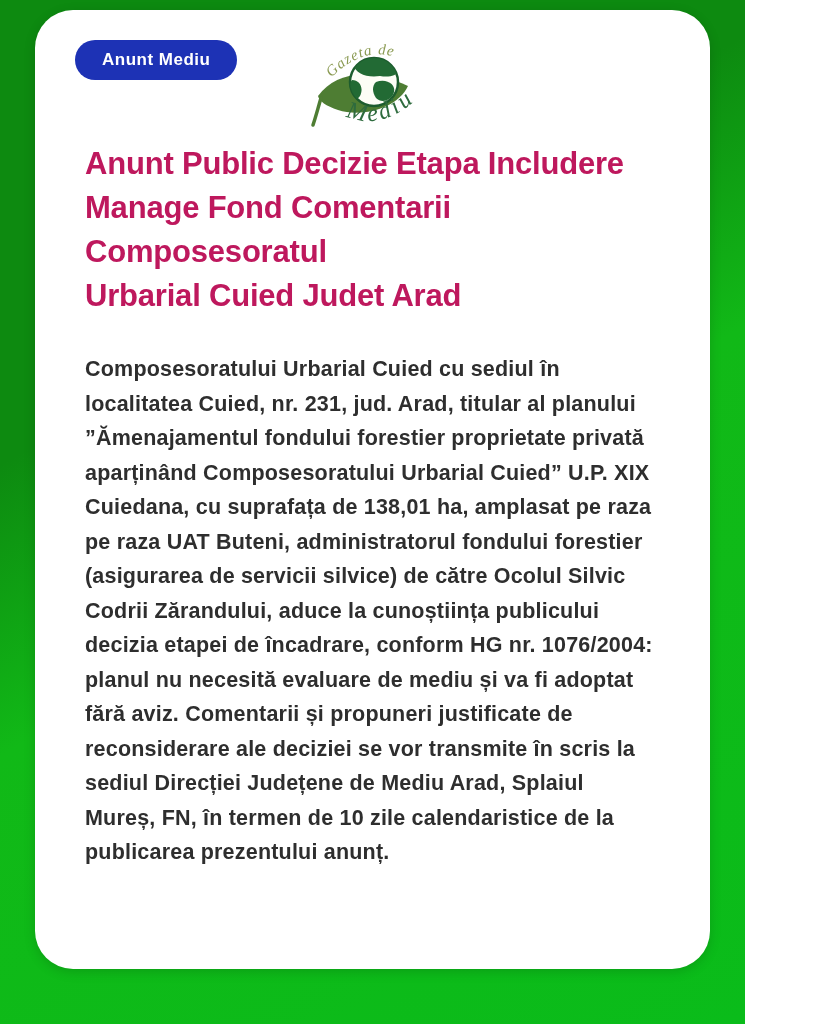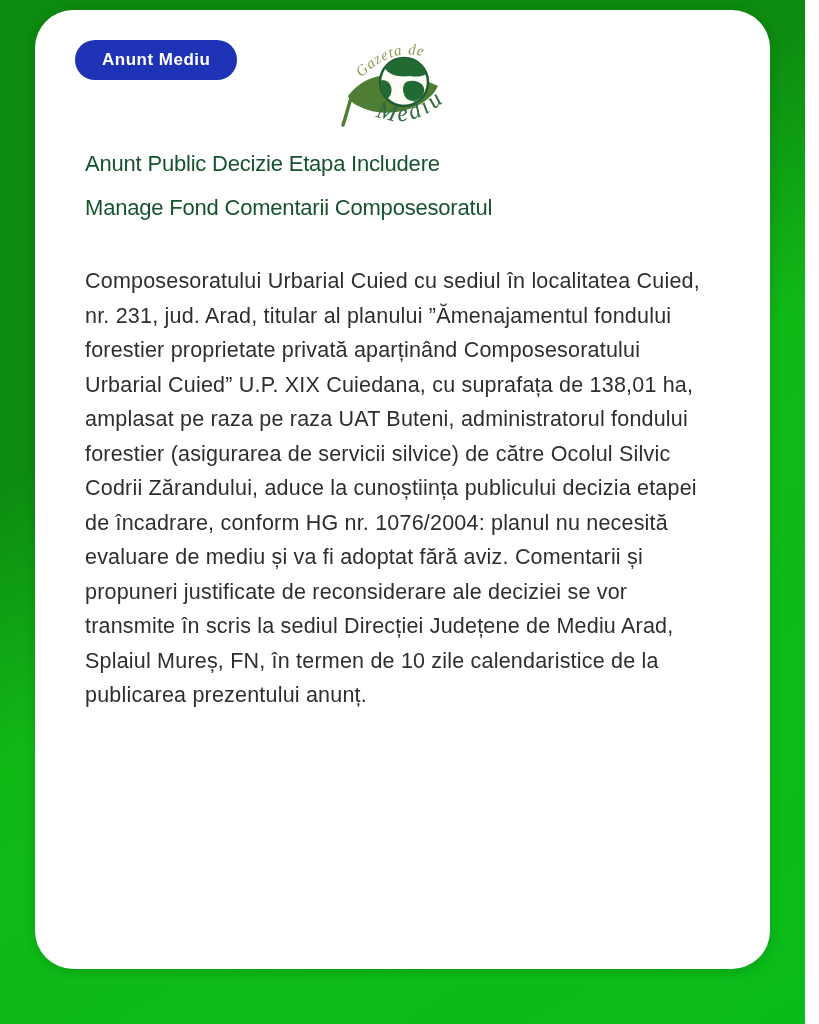--- a/index.html
+++ b/index.html
@@ -1,18 +1,18 @@
 <!DOCTYPE html>
 <html><head>
 <meta charset="utf-8">
 <style>
   html,body{margin:0;padding:0;}
   .frame{
     position:relative;
-    width:805px;height:1024px;
+    width:745px;height:1024px;
     background:linear-gradient(150deg,#0d8a10 0%,#0d8a10 32%,#11b917 52%,#0abc1a 100%);
     overflow:hidden;
     font-family:"Liberation Sans",sans-serif;
   }
   .card{
     position:absolute;
     left:35px;top:10px;right:35px;bottom:55px;
     background:#ffffff;
     border-radius:38px;
     box-shadow:0 3px 12px rgba(0,0,0,.15);
@@ -35,33 +35,34 @@
     position:absolute;
     left:50%;
     transform:translateX(-50%);
     top:20px;
     width:126px;height:102px;
   }
   .content{
     padding:132px 50px 0 50px;
   }
   .heading{
-    color:#14532d;
-    font-size:22px;
+    color:#be185d;
+    font-size:31px;
     line-height:44px;
-    font-weight:400;
+    font-weight:700;
     letter-spacing:-.2px;
   }
   .body-text{
     margin-top:34px;
     color:#2e2e2e;
     font-size:21.5px;
     line-height:34.5px;
     letter-spacing:.2px;
     max-width:655px;
+    font-weight:bold;
   }
   .logo-text-top{
     font-family:"Liberation Serif",serif;
     font-style:italic;
     font-size:15px;
     letter-spacing:1px;
     fill:#8a9a52;
   }
   .logo-text-bottom{
     font-family:"Liberation Serif",serif;
@@ -107,18 +108,19 @@
       </text>
       <text class="logo-text-bottom">
         <textPath href="#arcBot" startOffset="22%">Mediu</textPath>
       </text>
     </svg>
 
     <div class="content">
       <h1 class="heading" style="margin:0;">
         <div>Anunt Public Decizie Etapa Includere</div>
         <div>Manage Fond Comentarii Composesoratul</div>
+        <div>Urbarial Cuied Judet Arad</div>
       </h1>
       <p class="body-text">Composesoratului Urbarial Cuied cu sediul în localitatea Cuied, nr. 231, jud. Arad, titular al planului ”Ămenajamentul fondului forestier proprietate privată aparținând Composesoratului Urbarial Cuied” U.P. XIX Cuiedana, cu suprafața de 138,01 ha, amplasat pe raza pe raza UAT Buteni, administratorul fondului forestier (asigurarea de servicii silvice) de către Ocolul Silvic Codrii Zărandului, aduce la cunoștiința publicului decizia etapei de încadrare, conform HG nr. 1076/2004: planul nu necesită evaluare de mediu și va fi adoptat fără aviz. Comentarii și propuneri justificate de reconsiderare ale deciziei se vor transmite în scris la sediul Direcției Județene de Mediu Arad, Splaiul Mureș, FN, în termen de 10 zile calendaristice de la publicarea prezentului anunț.</p>
     </div>
 
   </div>
 </div>
 
 </body></html>

